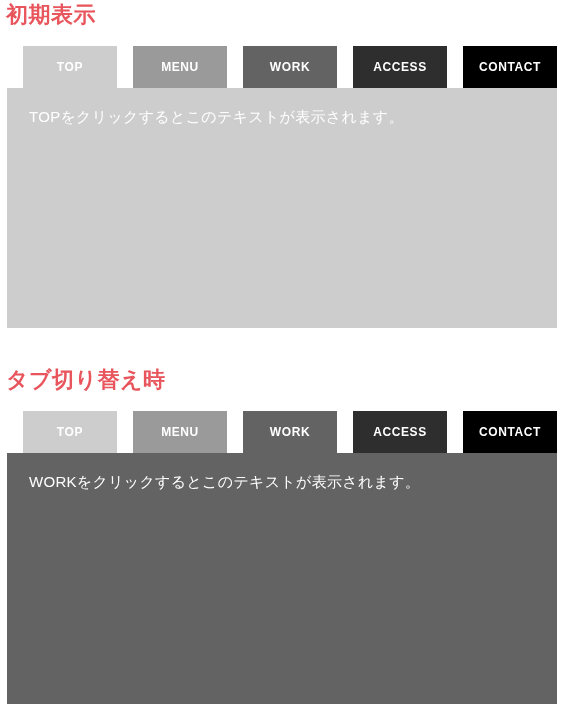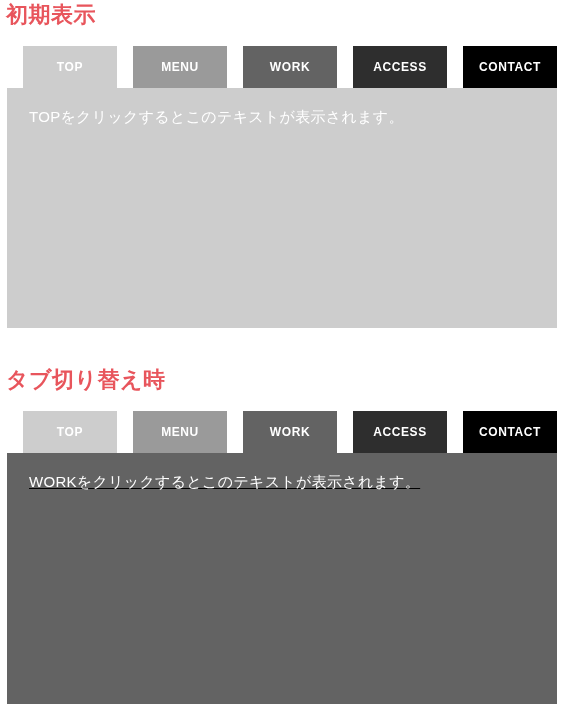--- a/index.html
+++ b/index.html
@@ -120,20 +120,20 @@
     <div class="tab-widget">
 
       <ul class="tab-list">
         <li class="tab" style="background-color: rgb(205, 205, 205); color: rgb(255, 255, 255);">TOP</li>
         <li class="tab" style="background-color: rgb(154, 154, 154); color: rgb(255, 255, 255);">MENU</li>
         <li class="tab" style="background-color: rgb(99, 99, 99); color: rgb(255, 255, 255);">WORK</li>
         <li class="tab" style="background-color: rgb(46, 46, 46); color: rgb(255, 255, 255);">ACCESS</li>
         <li class="tab" style="background-color: rgb(0, 0, 0); color: rgb(255, 255, 255);">CONTACT</li>
       </ul>
 
-      <div class="tab-panel tab-panel-2" style="background-color: rgb(99, 99, 99); text-decoration: underline;">
+      <div class="tab-panel tab-panel-2" style="background-color: rgb(99, 99, 99);">
         <p class="panel-text" style="color: rgb(255, 255, 255);">WORKをクリックするとこのテキストが表示されます。</p>
       </div>
 
     </div>
   </div>
 
 </div>
 
 </body></html>

